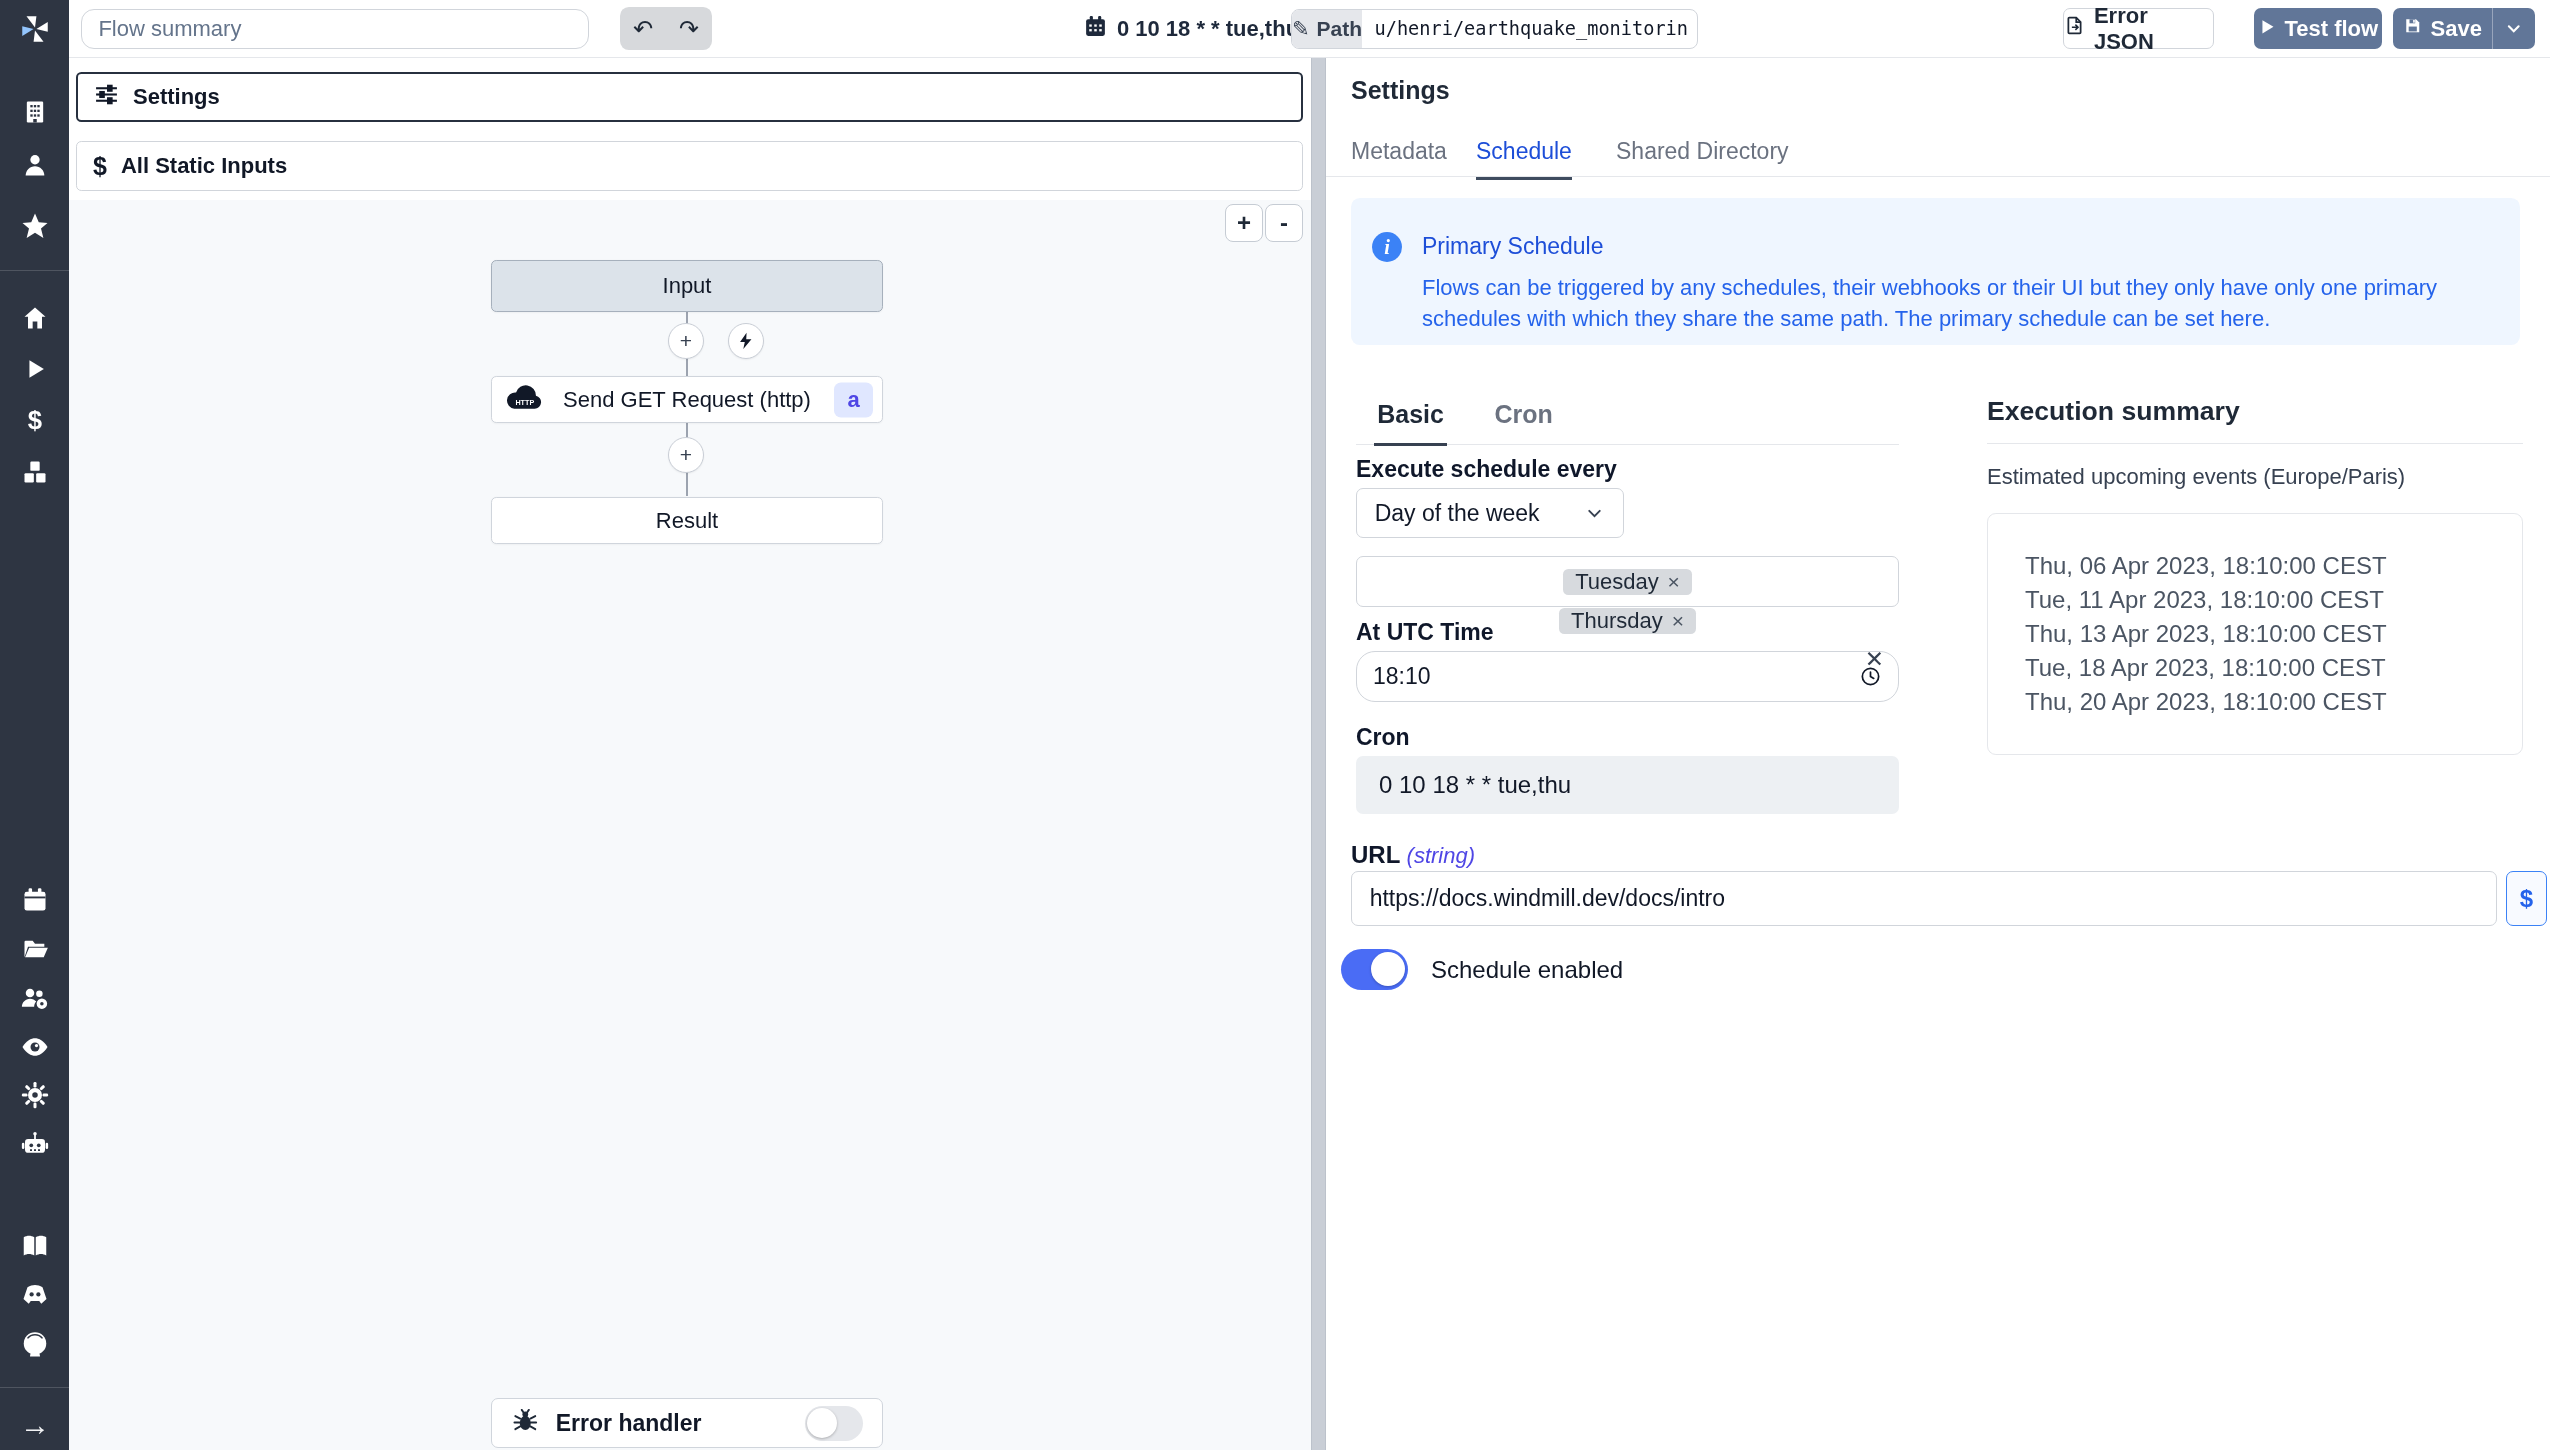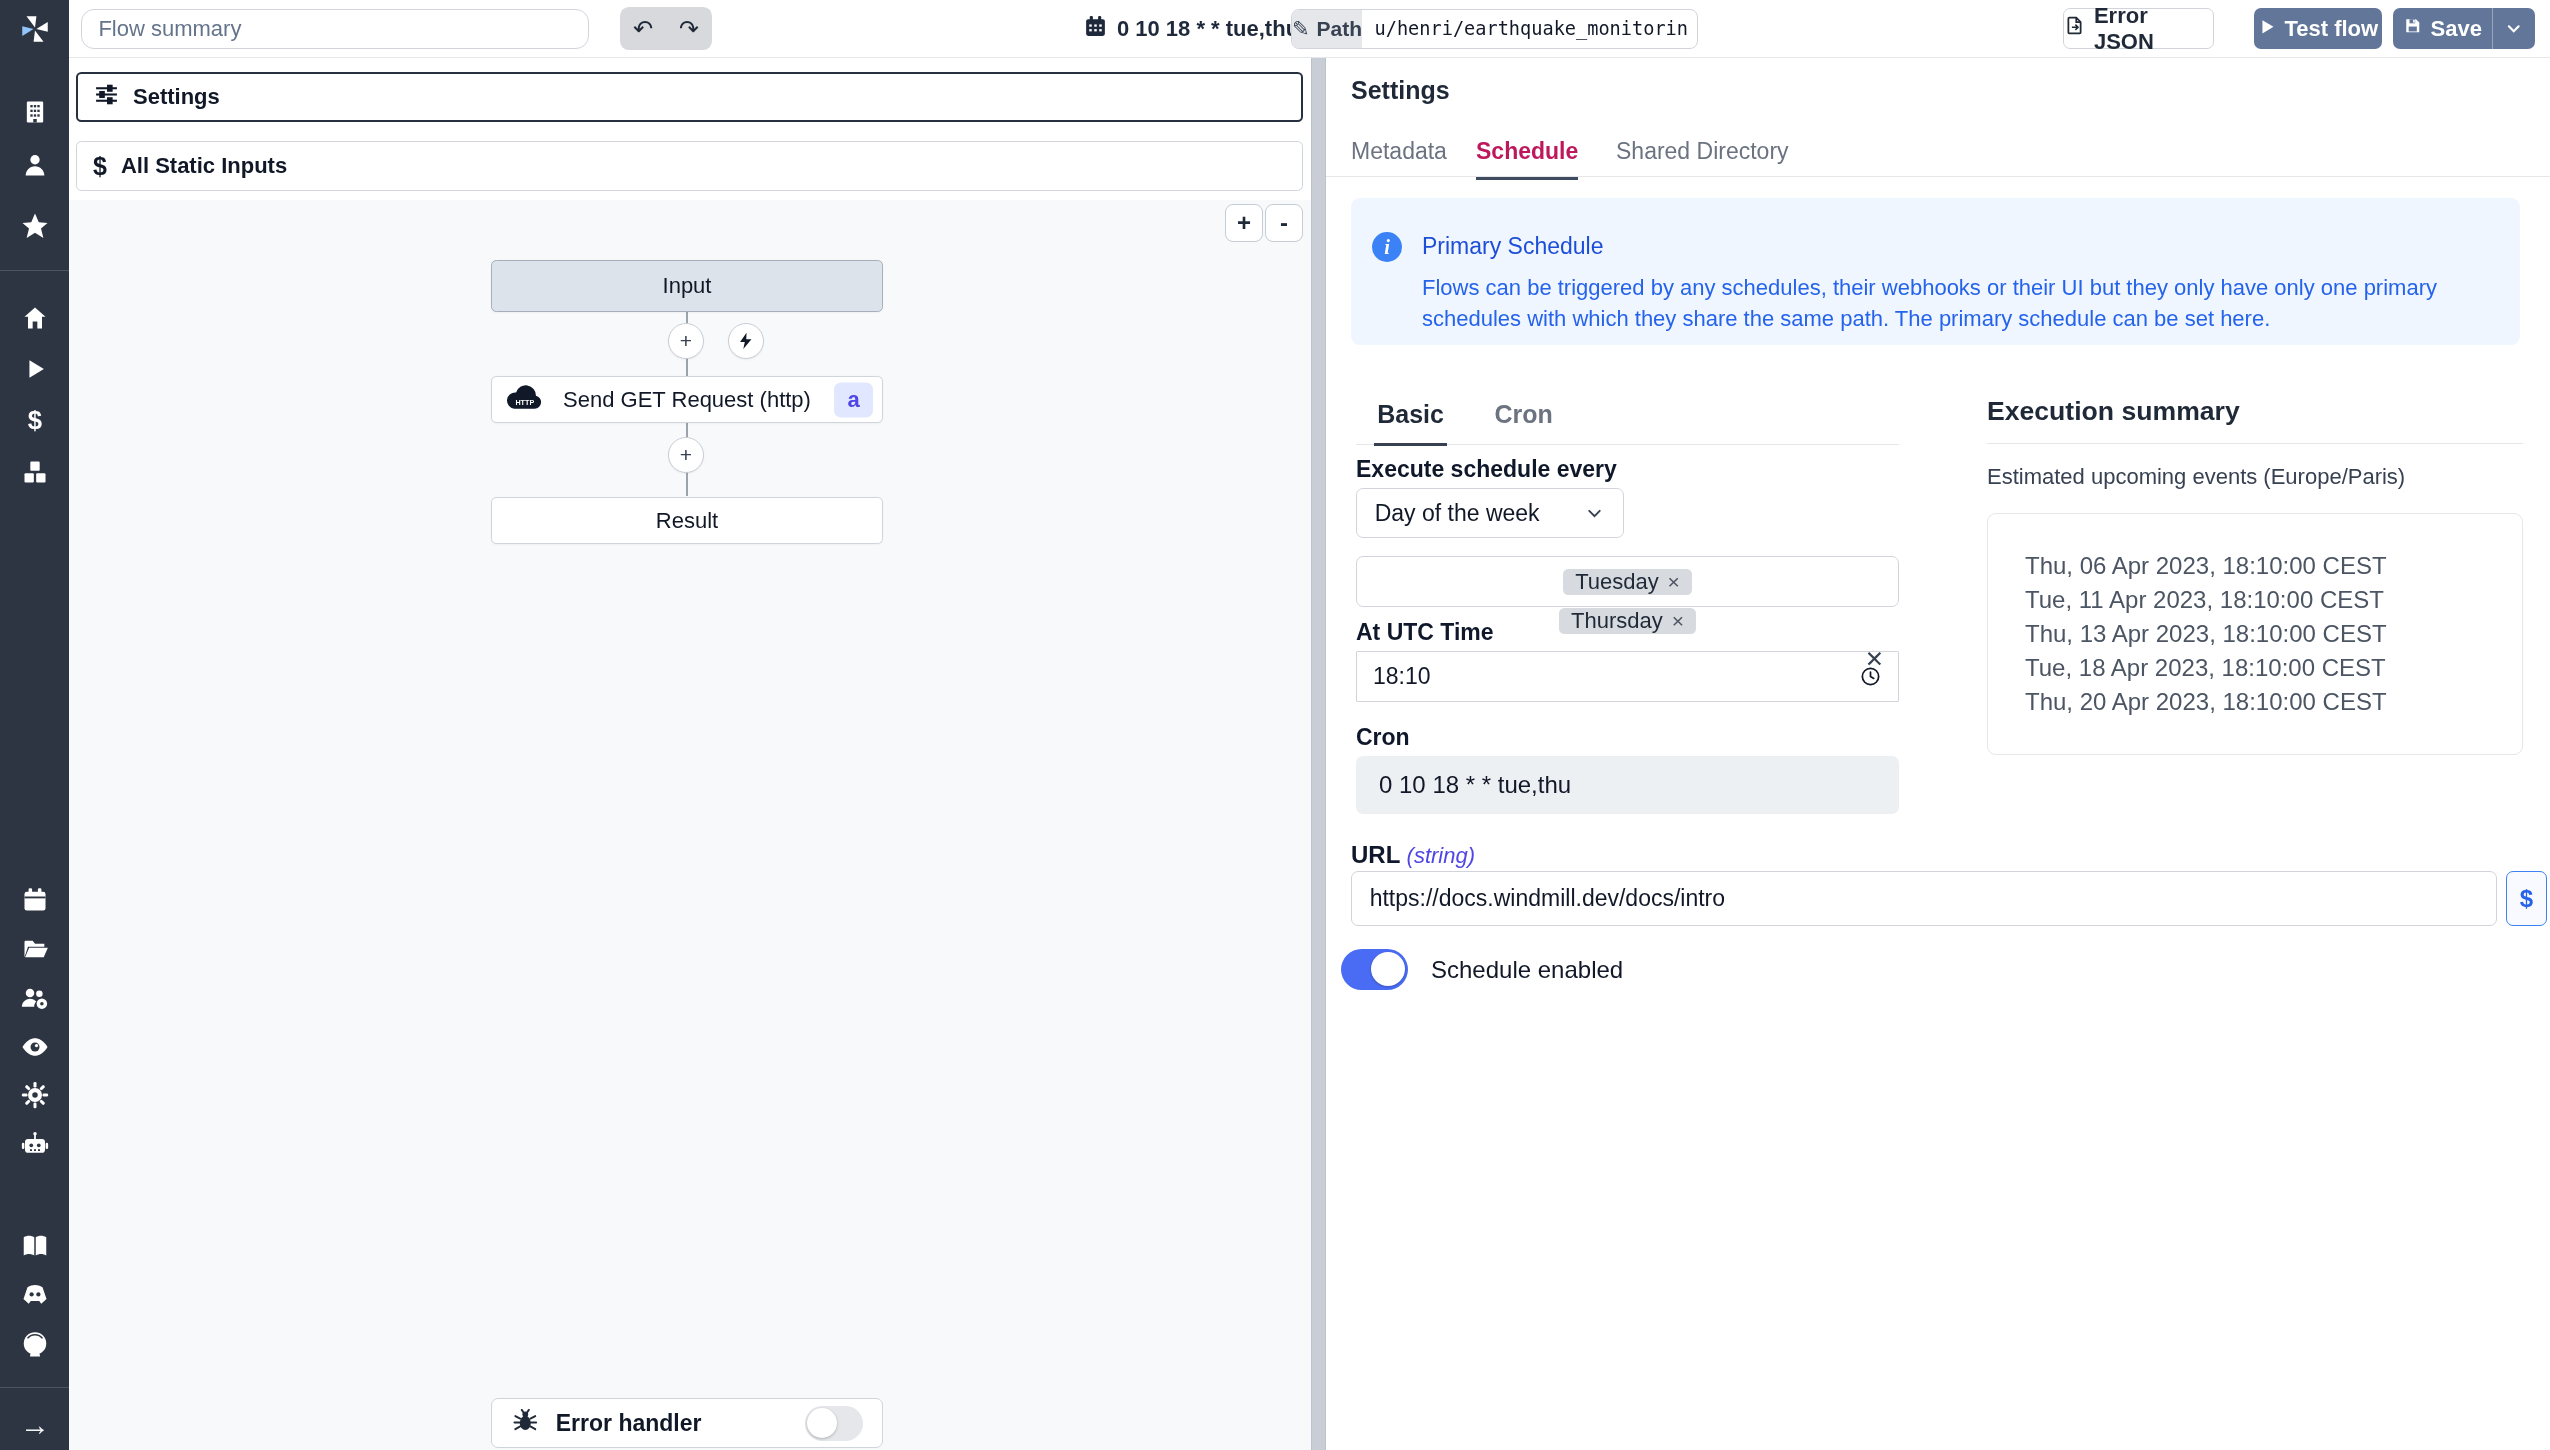--- a/index.html
+++ b/index.html
@@ -64,37 +64,37 @@
   .toggle-on .knob{right:3.5px;width:34px;height:34px;}
 
   
   .vdivider{position:absolute;left:1311px;top:58px;width:15px;height:1392px;background:#c9ced6;border-left:0.9px solid #bcc2cb;border-right:0.9px solid #bcc2cb;cursor:col-resize;}
 
   
   .right-panel{position:absolute;left:1326px;top:58px;width:1225px;height:1392px;background:#fff;}
   .rp-title{position:absolute;left:25px;top:17.7px;font-size:25px;font-weight:bold;color:#1f2937;}
   .rp-tabs{position:absolute;left:0;top:73px;width:1225px;height:46px;border-bottom:0.9px solid var(--border-light);text-align:center;}
   .rp-tab{position:absolute;top:7px;font-size:23px;color:var(--gray);cursor:pointer;padding-bottom:12.4px;}
-  .rp-tab.active{color:#be185d;font-weight:bold;border-bottom:3.5px solid #3f4c5f;}
+  .rp-tab.active{color:#1d4ed8;font-weight:normal;border-bottom:3.5px solid #3f4c5f;}
   .alert{position:absolute;left:25px;top:140px;width:1169px;height:147px;background:#eff6ff;border-radius:8.9px;}
   .alert-icon{position:absolute;left:21px;top:34px;width:30px;height:30px;border-radius:50%;background:#3b82f6;color:#fff;font-size:20.4px;font-weight:bold;display:flex;align-items:center;justify-content:center;font-family:"Liberation Serif","DejaVu Serif",serif;font-style:italic;}
   .alert-title{position:absolute;left:71px;top:35px;font-size:23px;color:#1d4ed8;}
   .alert-body{position:absolute;left:71px;top:74px;width:1073px;font-size:22px;line-height:31px;color:#2563eb;}
 
   .form-tabs{position:absolute;left:30px;top:340px;width:543px;height:47px;border-bottom:0.9px solid var(--border-light);}
   .form-tab{position:absolute;top:1.8px;font-size:25px;color:var(--gray);font-weight:bold;cursor:pointer;padding:0 3.5px 14px 3.5px;}
   .form-tab.active{color:#1f2937;border-bottom:3.5px solid #374151;}
   .flabel{position:absolute;left:30px;font-size:23px;font-weight:bold;color:#0f172a;}
   .select{position:absolute;left:30px;top:430px;width:268px;height:50px;border:0.9px solid var(--border);border-radius:7px;display:flex;align-items:center;padding:0 17.7px;font-size:23px;color:#111827;cursor:pointer;}
   .select svg{margin-left:auto;}
   .tagbox{position:absolute;left:30px;top:498px;width:543px;height:51px;border:0.9px solid var(--border);border-radius:7px;display:flex;align-items:center;gap:12.4px;padding:0 14px;flex-direction:column;}
   .tag{background:#d7dade;border-radius:5.3px;height:35px;display:flex;align-items:center;gap:8.9px;padding:0 12.4px;font-size:22px;color:#1f2937;}
   .tag .x{color:#4b5563;font-size:21px;cursor:pointer;}
   .tag-clear{margin-left:auto;color:#374151;font-size:23px;cursor:pointer;}
-  .timeinput{position:absolute;left:30px;top:593px;width:543px;height:51px;border:0.9px solid var(--border);border-radius:1px;display:flex;align-items:center;padding:0 16px;font-size:23px;color:#111827;}
+  .timeinput{position:absolute;left:30px;top:593px;width:543px;height:51px;border:0.9px solid var(--border);border-radius:19px;display:flex;align-items:center;padding:0 16px;font-size:23px;color:#111827;}
   .timeinput svg{margin-left:auto;}
   .cronbox{position:absolute;left:30px;top:698px;width:543px;height:58px;background:#edf0f3;border-radius:7px;display:flex;align-items:center;padding:0 23px;font-size:24px;color:#111827;}
 
   .exec{position:absolute;left:661px;top:338px;width:536px;}
   .exec-title{font-size:26.6px;font-weight:bold;color:#1f2937;padding-bottom:16px;border-bottom:0.9px solid var(--border-light);}
   .exec-sub{margin-top:19.5px;font-size:22px;color:#374151;}
   .exec-box{margin-top:23px;border:0.9px solid var(--border-light);border-radius:8.9px;padding:35px 0 35px 37px;}
   .exec-box .event{font-size:24px;color:#4b5563;line-height:34px;}
 
   .url-label{position:absolute;left:25px;top:783px;font-size:24px;font-weight:bold;color:#0f172a;}

